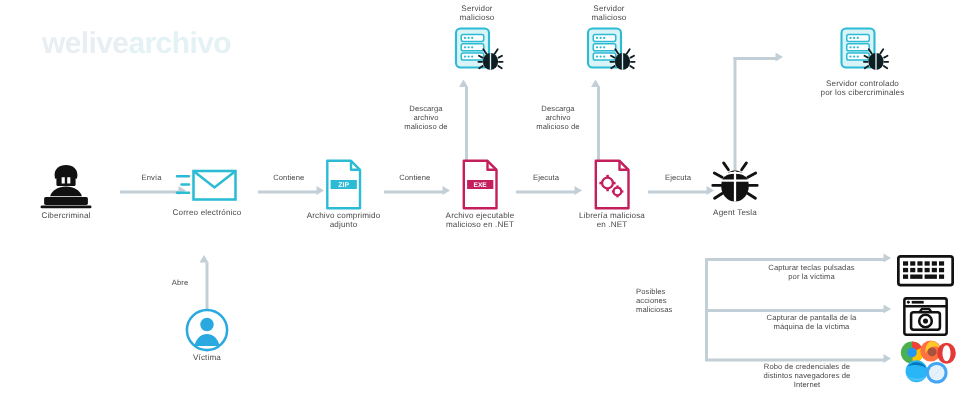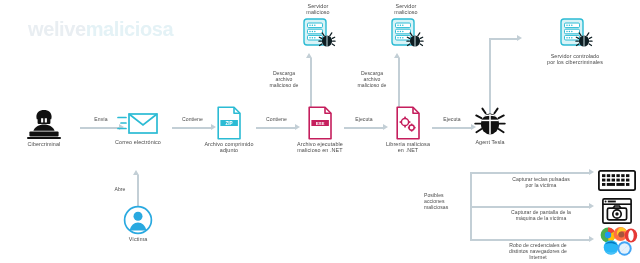--- a/index.html
+++ b/index.html
@@ -27,21 +27,21 @@
   .arr.v{width:1.6px;}
   .head{position:absolute;width:0;height:0;}
   .head.r{border-left:5px solid #c3cfd6;border-top:3.6px solid transparent;border-bottom:3.6px solid transparent;}
   .head.u{border-bottom:5px solid #c3cfd6;border-left:3.6px solid transparent;border-right:3.6px solid transparent;}
   svg{display:block;overflow:visible;}
 </style>
 </head>
 <body>
 
 <div class="logo">
-  <span class="a">welive</span><span class="b">maliciosa</span>
+  <span class="a">welive</span><span class="b">archivo</span>
 </div>
 
 <div class="node" style="left:282px;top:2px;width:72px;">
   <div class="cap" style="margin-bottom:2px;">Servidor
 malicioso</div>
   <div style="display:flex;justify-content:center;">
     <svg width="40" height="34" viewBox="0 0 40 34">
       <rect x="6" y="1" width="22" height="26" rx="3" fill="#d9f3f7" stroke="#2bbbd4" stroke-width="1.4"></rect>
       <rect x="9.5" y="5" width="15" height="4.6" rx="1.2" fill="#ffffff" stroke="#2bbbd4" stroke-width="1"></rect>
       <rect x="9.5" y="11.2" width="15" height="4.6" rx="1.2" fill="#ffffff" stroke="#2bbbd4" stroke-width="1"></rect>

